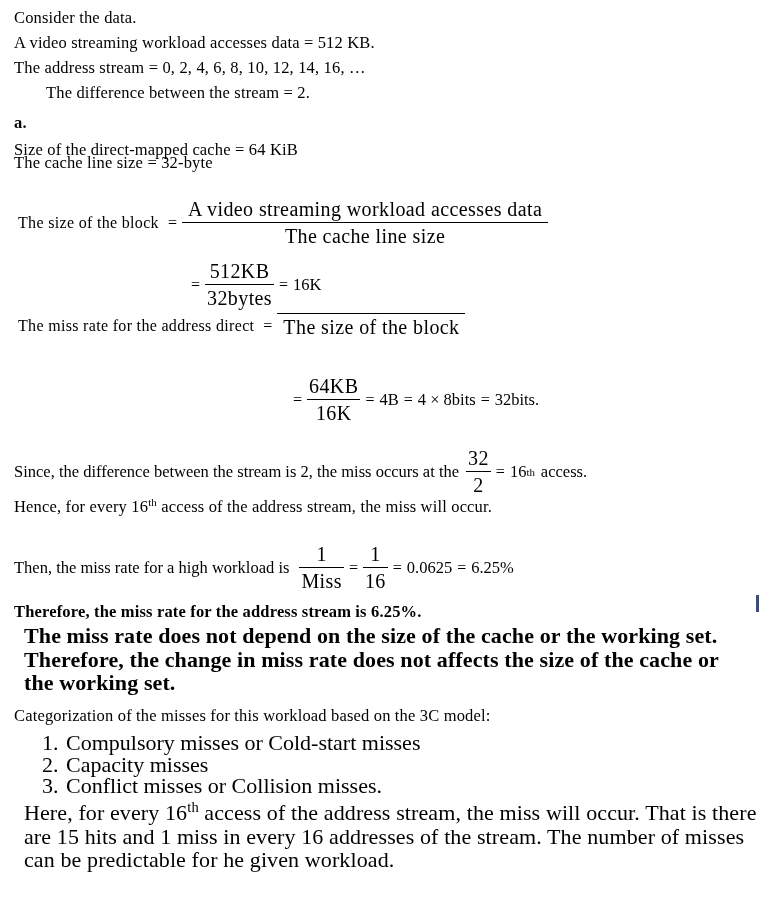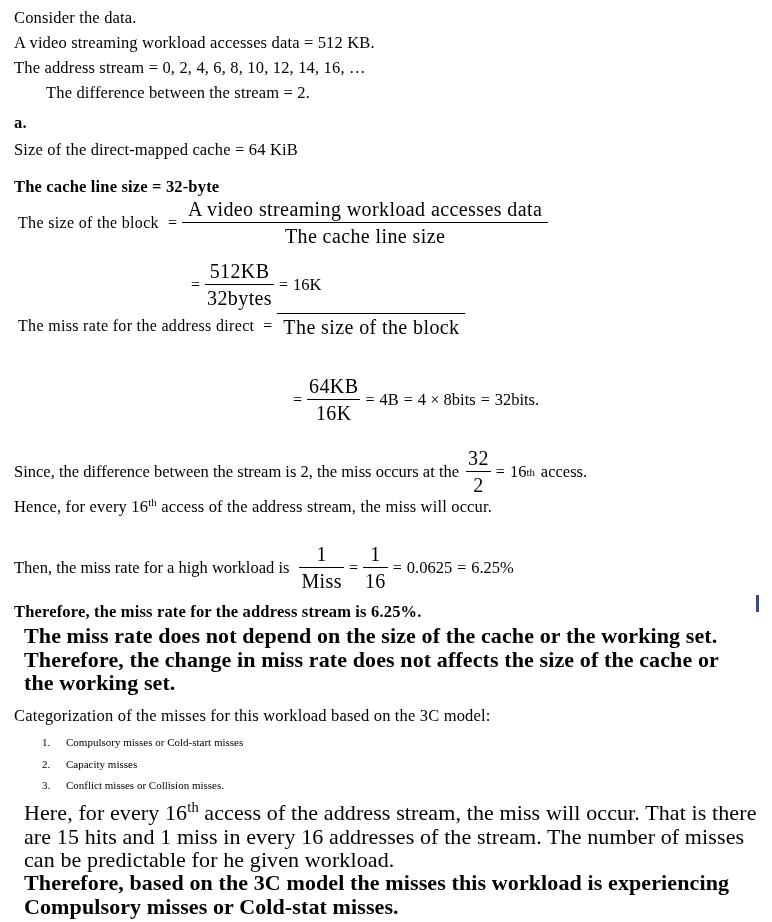--- a/index.html
+++ b/index.html
@@ -91,21 +91,21 @@
   .frac.tight .num,
   .frac.tight .den { padding-left: 2px; padding-right: 2px; }
 
   
   .num-list {
     position: absolute;
     left: 42px;
     margin: 0;
     padding: 0;
     list-style: none;
-    font-size: 11px;
+    font-size: 22px;
     line-height: 21.5px;
   }
   .num-list li {
     white-space: nowrap;
   }
   .num-list .idx {
     display: inline-block;
     width: 24px;
   }
 
@@ -123,21 +123,21 @@
 
 <div class="page">
 
   <div class="line" style="top:8px;">Consider the data.</div>
   <div class="line" style="top:33px;">A video streaming workload accesses data = 512 KB.</div>
   <div class="line" style="top:58px;">The address stream = 0, 2, 4, 6, 8, 10, 12, 14, 16, …</div>
   <div class="line" style="top:83px;margin-left:32px;">The difference between the stream = 2.</div>
 
   <div class="line bold" style="top:113px;">a.</div>
   <div class="line" style="top:140px;">Size of the direct-mapped cache = 64 KiB</div>
-  <div class="line" style="top:177px;font-weight:bold;">The cache line size = 32-byte</div>
+  <div class="line" style="top:153px;">The cache line size = 32-byte</div>
 
   <div class="eq" style="left:18px; top:198px;">
     <span class="lead">The size of the block</span>
     <span class="op">=</span>
     <span class="frac">
       <span class="num">A video streaming workload accesses data</span>
       <span class="bar"></span>
       <span class="den">The cache line size</span>
     </span>
   </div>
@@ -232,15 +232,14 @@
     </li>
     <li>
       <span class="idx">3.</span><span>Conflict misses or Collision misses.</span>
     </li>
   </ol>
 
   <div class="para" style="top:801px; width:744px;">
     <span>Here, for every 16</span><sup class="ord">th</sup><span> access of the address stream, the miss will occur. That is there are 15 hits and 1 miss in every 16 addresses of the stream. The number of misses can be predictable for he given workload.</span>
   </div>
 
-  <div class="para bold" style="top:871px; width:730px;">Therefore, based on the 3C model the misses this workload is experiencing Compulsory misses or Cold-stat misses.</div>
 
 </div>
 
 </body></html>

